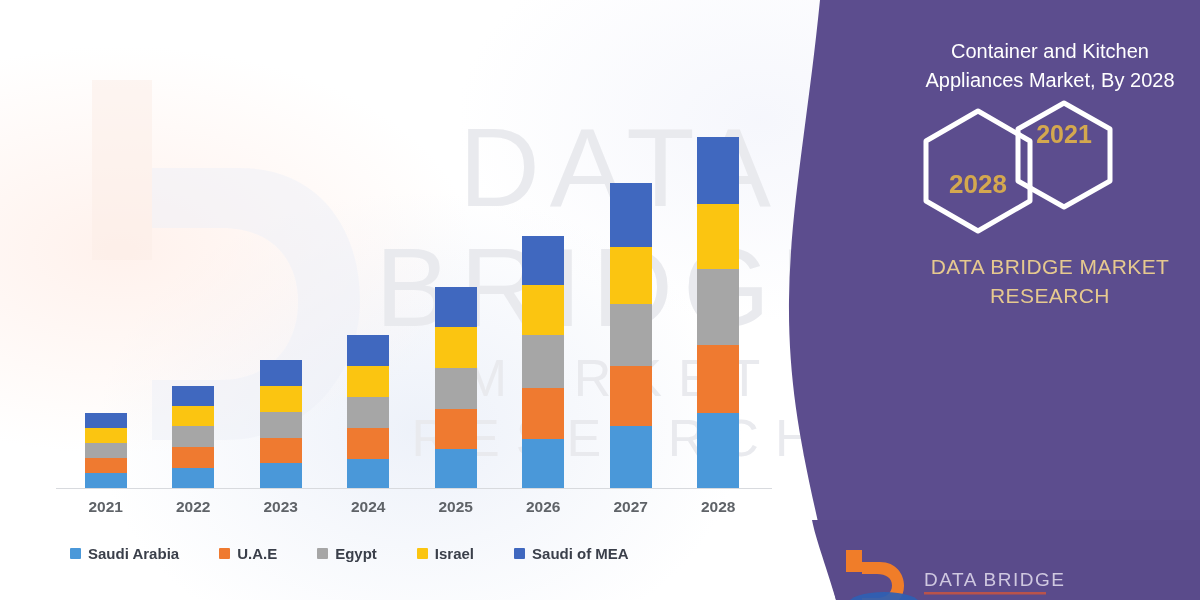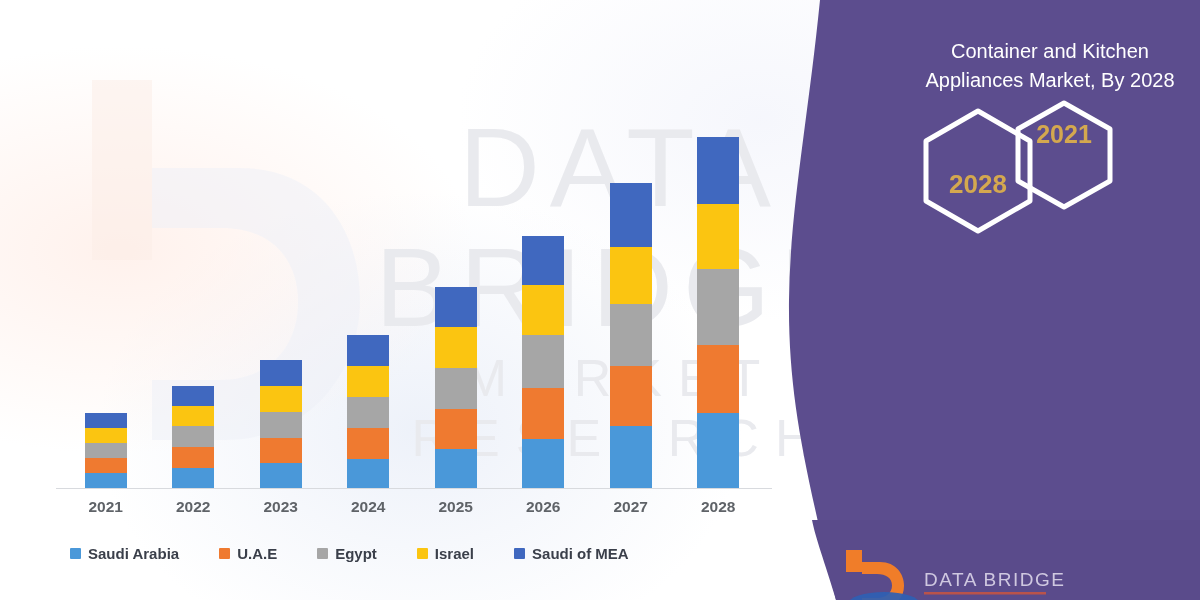--- a/index.html
+++ b/index.html
@@ -145,20 +145,24 @@
   <div class="hexes">
     <svg viewBox="0 0 300 140" xmlns="http://www.w3.org/2000/svg">
       <polygon points="118,12 164,-14 210,12 210,64 164,90 118,64" fill="none" stroke="#ffffff" stroke-width="5" stroke-linejoin="round" transform="translate(0,22)"></polygon>
       <text x="164" y="48" text-anchor="middle" class="hex-label" font-size="25">2021</text>
 
       <polygon points="22,60 74,30 126,60 126,120 74,150 22,120" fill="none" stroke="#ffffff" stroke-width="5" stroke-linejoin="round" transform="translate(4,-14)"></polygon>
       <text x="78" y="98" text-anchor="middle" class="hex-label" font-size="26">2028</text>
     </svg>
   </div>
 
+  <div class="brand">
+    <span class="tl">DATA BRIDGE MARKET</span>
+    <span class="tl">RESEARCH</span>
+  </div>
 
   <div class="dbmr-logo">
     <svg viewBox="0 0 230 60" xmlns="http://www.w3.org/2000/svg">
       <path d="M6 2 L22 2 L22 24 L6 24 Z" fill="#f07d29"></path>
       <path d="M22 14 L40 14 C56 14 64 26 64 38 C64 52 53 60 38 60 L22 60 Z
                M22 26 L22 50 L37 50 C46 50 52 45 52 37.5 C52 30 46 26 37 26 Z" fill="#f07d29"></path>
       <ellipse cx="44" cy="56" rx="36" ry="12" fill="#2f5fb3" opacity=".92"></ellipse>
       <text x="84" y="38" font-family="Liberation Sans, sans-serif" font-size="19" letter-spacing="1.5" fill="#cfc8e0">DATA BRIDGE</text>
       <rect x="84" y="44" width="122" height="2.5" fill="#b9534b"></rect>
     </svg>

